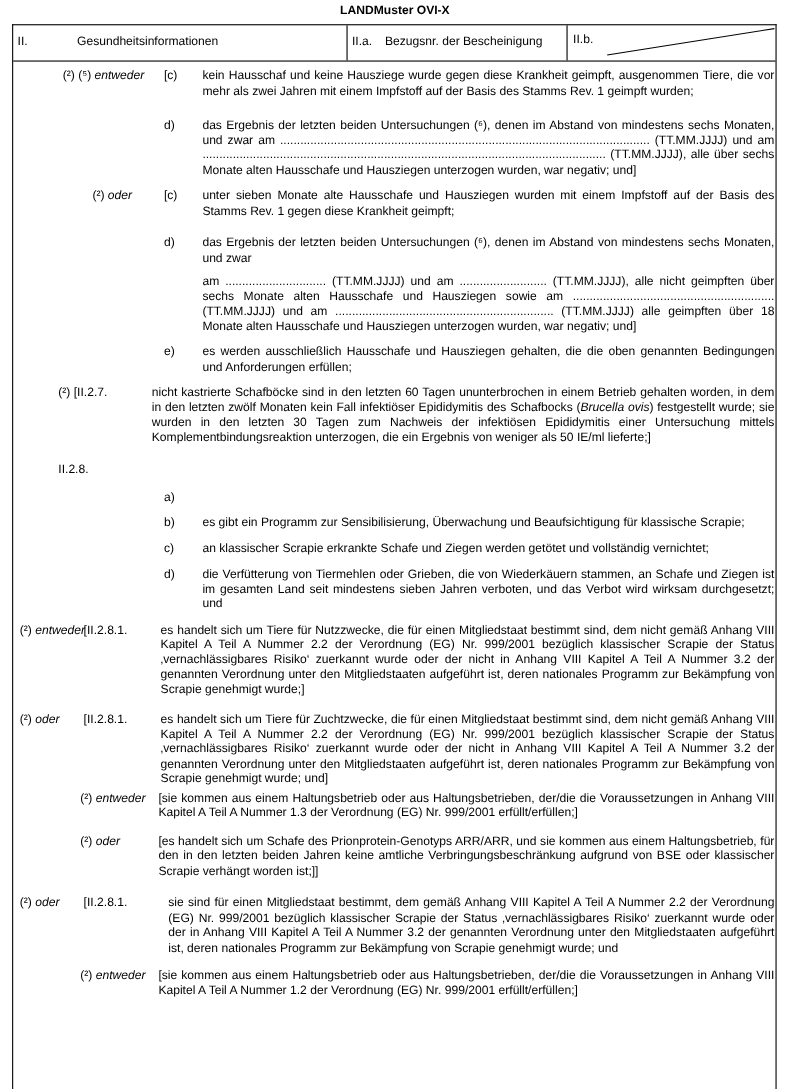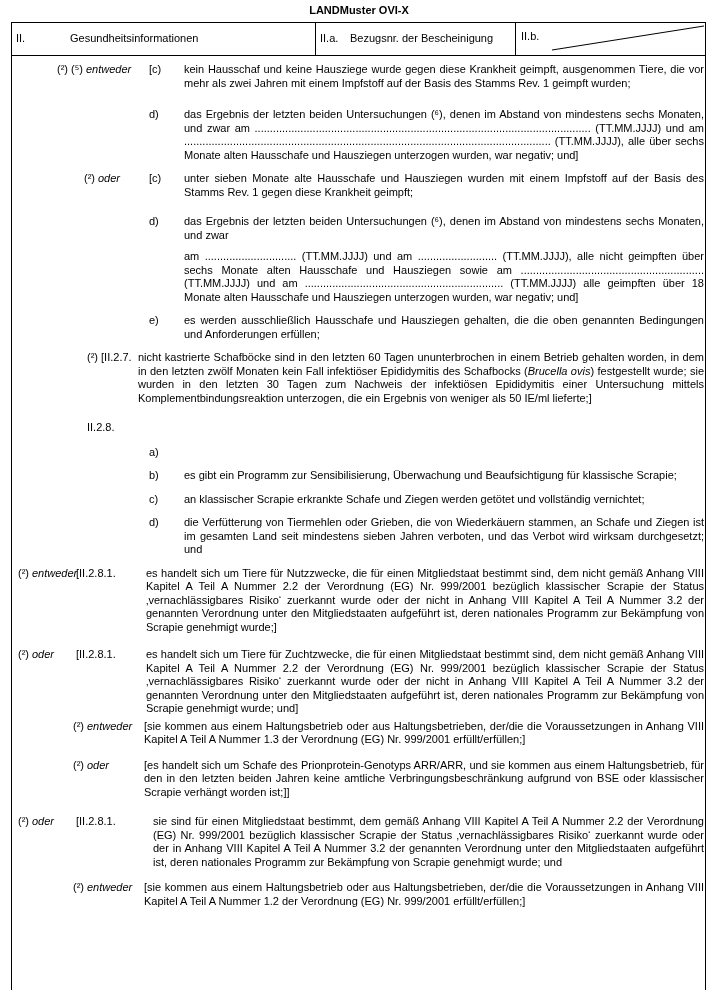--- a/index.html
+++ b/index.html
@@ -22,21 +22,21 @@
   .tbody { padding:7px 1px 0 1px; }
   .row { display:flex; }
   .ca { box-sizing:border-box; white-space:nowrap; flex:0 0 auto; }
   .cb { flex:0 0 auto; }
   .cc { flex:1 1 auto; text-align:justify; }
   .cc p { margin:0; }
   .cc p + p { margin-top:8px; }
   .lv1 .ca { width:136px; padding-left:44px; }
   .lv1.ind-oder .ca { padding-left:71px; }
   .lv1 .cb { width:35px; }
-  .lv2 .ca { width:125px; padding-left:74px; }
+  .lv2 .ca { width:125px; padding-left:40px; }
   .lv3 .ca { width:63px; padding-left:5px; }
   .lv3 .cb { width:70px; }
   .lv3.wide-num .cb { width:77px; }
   .lv4 .ca { width:131px; padding-left:60px; }
   .it { font-style:italic; }
   .ca .it { margin-left:3px; }
   .mb0{margin-bottom:0} .mb4{margin-bottom:4px} .mb10{margin-bottom:10px} .mb11{margin-bottom:11px}
   .mb12{margin-bottom:12px} .mb14{margin-bottom:14px} .mb16{margin-bottom:16px} .mb18{margin-bottom:18px}
 </style>
 </head>

